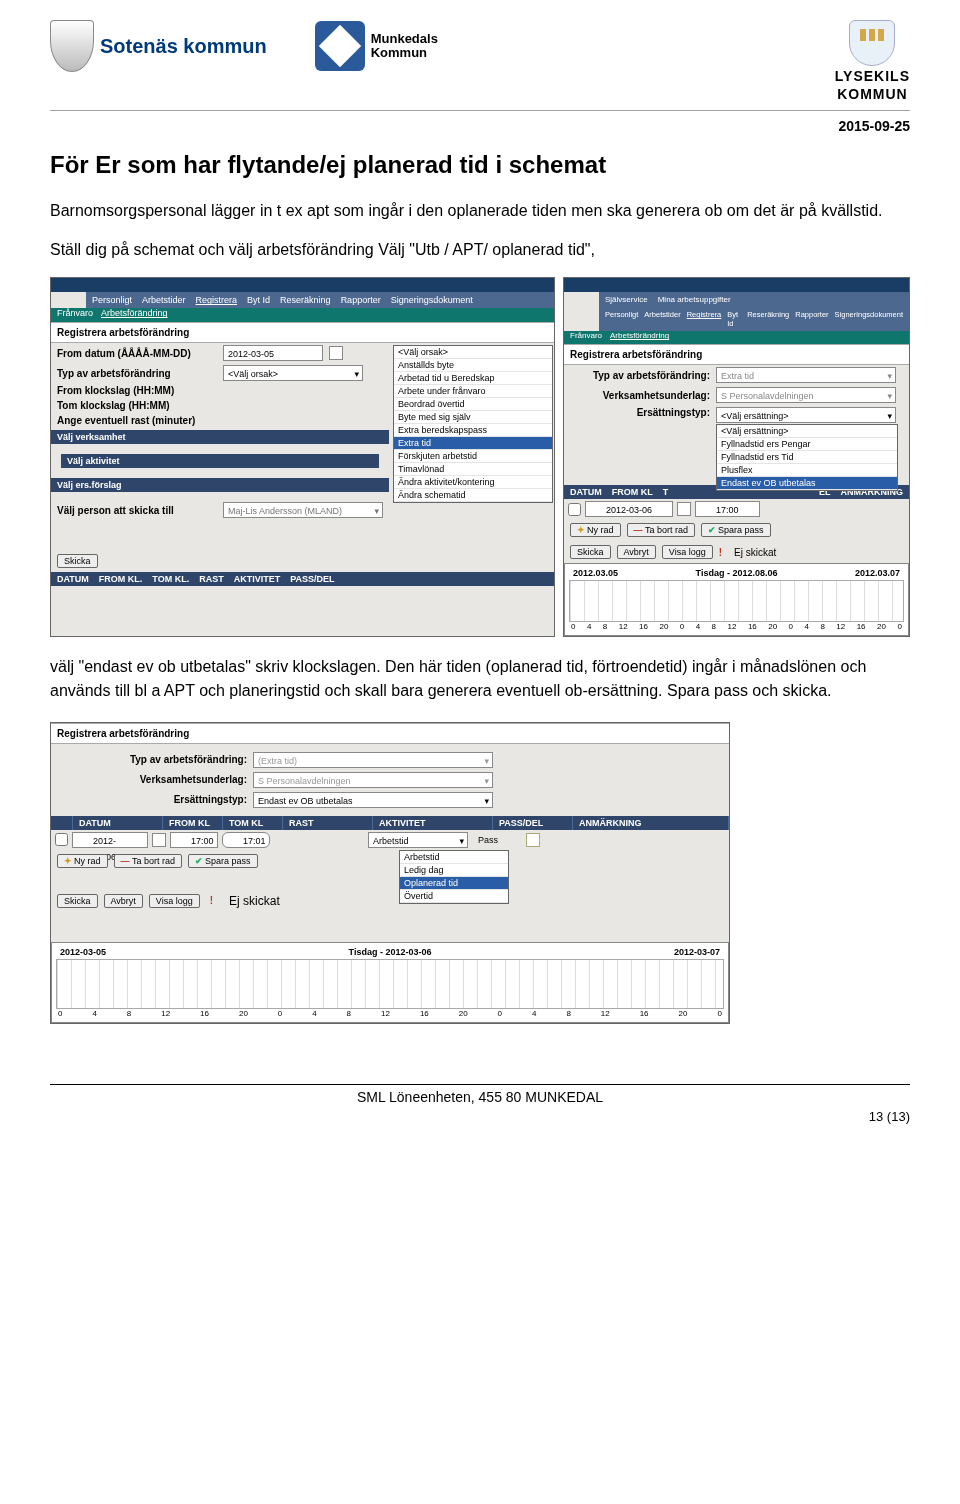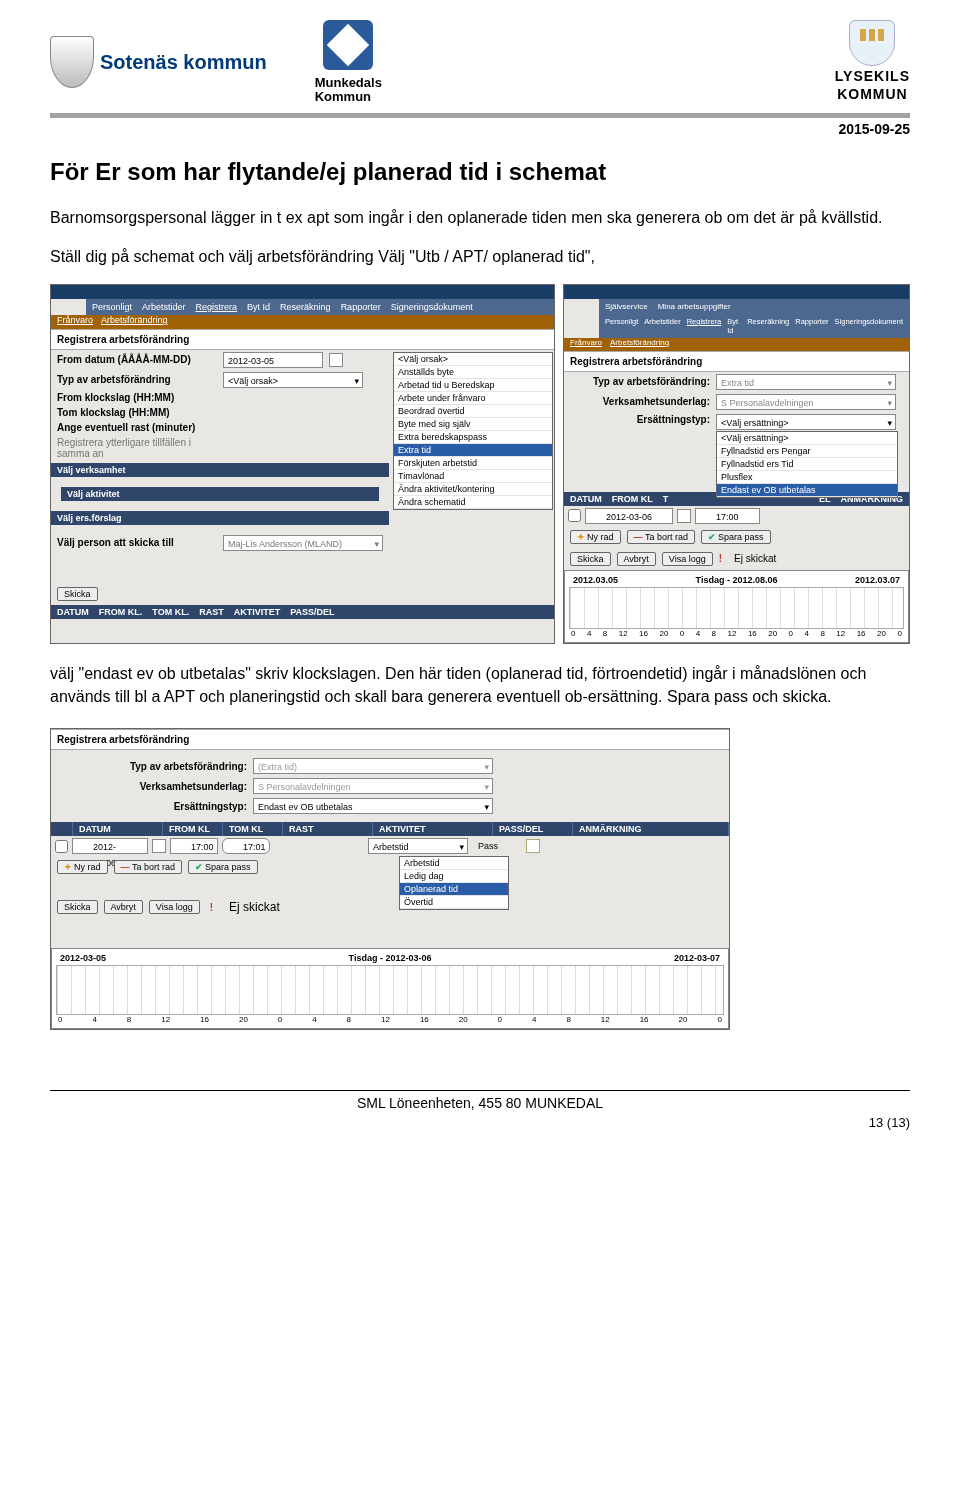--- a/index.html
+++ b/index.html
@@ -8,35 +8,35 @@
     background: #fff;
     width: 960px;
     margin: 0 auto;
     padding: 20px 50px;
     color: #000;
   }
   .header {
     display: flex;
     align-items: flex-start;
     justify-content: space-between;
-    border-bottom: 5px solid #a3a3a3;
+    border-bottom: 1px solid #a3a3a3;
     padding-bottom: 8px;
     margin-bottom: 30px;
     position: relative;
   }
   .header-logos { display: flex; gap: 8px; align-items: center; flex: 1; }
   .logo-block { display: flex; align-items: center; gap: 6px; }
   .logo-shield {
     width: 44px; height: 52px;
     background: linear-gradient(#fff, #bbb);
     border-radius: 4px 4px 50% 50% / 4px 4px 60% 60%;
     border: 1px solid #888;
   }
   .sotenas-text { font-weight: bold; font-size: 20px; color: #003a7a; }
-  .munkedal-logo { display:flex; align-items:center; gap:6px; margin-left:40px;flex-direction:column;}
+  .munkedal-logo { display:flex; align-items:center; gap:6px; margin-left:40px;}
   .munkedal-badge { width:50px; height:50px; background:#2a5a9a; border-radius:6px; display:flex; align-items:center; justify-content:center;}
   .munkedal-badge-inner { width:30px; height:30px; background:#fff; transform: rotate(45deg);}
   .munkedal-text { font-size: 13px; line-height:1.1; font-weight:600;}
   .lysekil-logo { display:flex; flex-direction:column; align-items:center; gap:2px;}
   .lysekil-crest { width:46px; height:46px; background:#e8f0f8; border:1px solid #aac; border-radius:6px 6px 50% 50%; position:relative;}
   .lysekil-bars { display:flex; gap:3px; justify-content:center; padding-top:8px;}
   .lysekil-bar { width:6px; height:12px; background:#d4a84a;}
   .lysekil-text { font-weight:bold; font-size:14px; letter-spacing:1px;}
   .date-top { position:absolute; right:0; bottom:-24px; font-weight:bold; font-size:14px;}
 
@@ -51,22 +51,22 @@
     flex: 1;
     display:flex; flex-direction:column;
   }
   .app-titlebar { background:#1a3d66; color:#fff; height:14px; }
   .app-tabs {
     background:#4d688f; color:#fff;
     padding: 3px 6px;
     display:flex; gap:10px; font-size:9px;margin-left:35px;
   }
   .app-subtabs {
-    background:#a16207; color:#fff;
-    padding: 0 6px 4px; display:flex; gap:8px; font-size:9px;text-decoration:underline;
+    background:#0f766e; color:#fff;
+    padding: 0 6px 4px; display:flex; gap:8px; font-size:9px;
   }
   .panel-heading {
     background:#fff; font-weight:bold; padding:4px 6px;
     border-top:1px solid #aaa; border-bottom:1px solid #aaa;
     font-size:10px;
   }
   .form-row { display:flex; align-items:center; padding:2px 6px; gap:6px; }
   .form-row label { width:160px; font-weight:bold; font-size:10px; }
   .input-like {
     background:#fff; border:1px solid #888; height:16px;
@@ -191,23 +191,20 @@
             <span class="select-like">&lt;Välj orsak&gt;</span>
           </div>
         <div class="form-row">
             <label>From klockslag (HH:MM)</label>
           </div>
         <div class="form-row">
             <label>Tom klockslag (HH:MM)</label>
           </div>
         <div class="form-row">
             <label>Ange eventuell rast (minuter)</label>
-          </div>
-        <div class="form-row">
-            <label style="font-weight:normal;color:#777;">Registrera ytterligare tillfällen i samma an</label>
           </div>
         <div class="strip-dark" style="margin:2px 0;">
           <span style="font-weight:bold;">Välj verksamhet</span>
         </div>
         <div class="strip-dark" style="margin:10px;">
           <span>Välj aktivitet</span>
         </div>
         <div class="strip-dark" style="margin:0 0 8px;">
           <span>Välj ers.förslag</span>
         </div>

